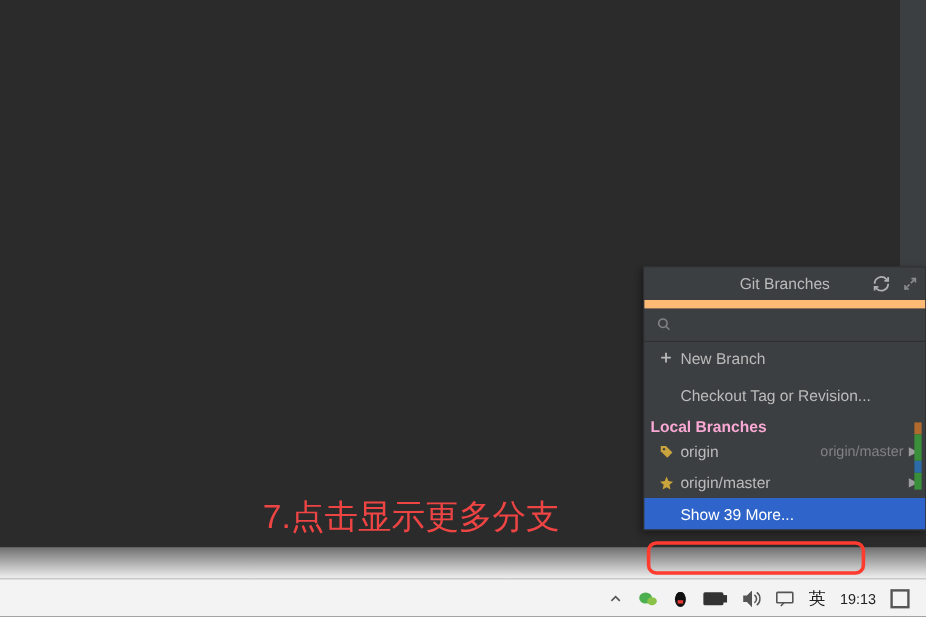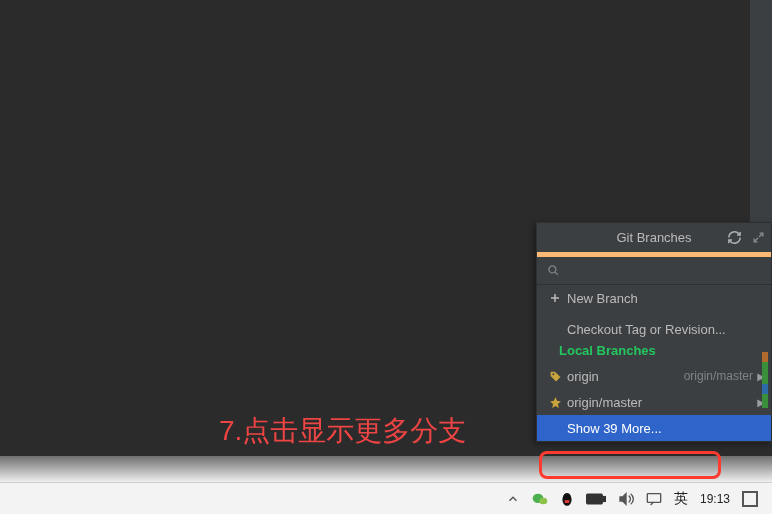--- a/index.html
+++ b/index.html
@@ -28,21 +28,21 @@
     box-shadow: -2px 2px 6px rgba(0,0,0,0.4);
     color: #bbbbbb;
     font-size: 13px;
     z-index: 40;
   }
   .popup-header {
     display: flex; align-items: center; justify-content: center;
     position: relative;
     height: 34px;
     background: #3c3f41;
-    border-bottom: 5px solid #fdba74;
+    border-bottom: 7px solid #fdba74;
   }
   .popup-title { color: #bbbbbb; font-size: 13px; }
   .hdr-icons { position: absolute; right: 6px; top: 0; height: 100%; display: flex; align-items: center; gap: 10px; }
   .hdr-icons span { color: #aeb0b2; cursor: pointer; display:inline-flex; }
 
   .search-row {
     height: 28px; display: flex; align-items: center;
     padding: 0 10px; border-bottom: 1px solid #2d2f30;
   }
   .search-icon { color: #808285; display:inline-flex; }
@@ -55,22 +55,22 @@
     height: 26px; display: flex; align-items: center;
     padding: 0 10px 0 10px; color: #bbbbbb; cursor: pointer;
     position: relative;
   }
   .menu-item .lead-icon { width: 16px; display: inline-flex; justify-content: center; margin-right: 4px; }
   .menu-item .txt { white-space: nowrap; overflow: hidden; text-overflow: ellipsis; }
   .menu-item .tracking { position: absolute; right: 18px; color: #808285; font-size: 12px; }
   .menu-item .submenu-arrow { position: absolute; right: 6px; color: #9a9c9e; font-size: 10px; }
 
   .section-header {
-    height: 26px; display: flex; align-items: center;
-    padding: 0 22px; color: #22c55e; font-weight: 600; font-size: 13px;
+    height: 26px; display: flex; align-items: flex-end;
+    padding: 0 5px; color: #f9a8d4; font-weight: 600; font-size: 13px;
   }
 
   .selected { background: #2f65ca; color: #ffffff; }
   .selected .txt { color: #ffffff; }
 
   .highlight-box {
     position: absolute;
     border: 3px solid #ff3a2f;
     border-radius: 8px;
     pointer-events: none;

